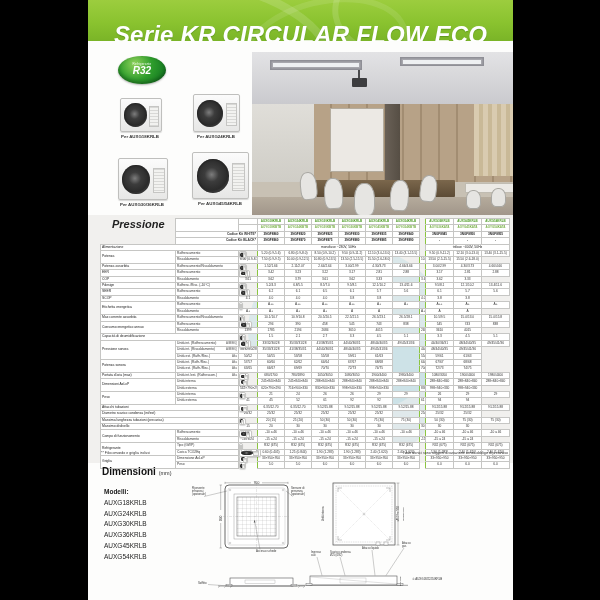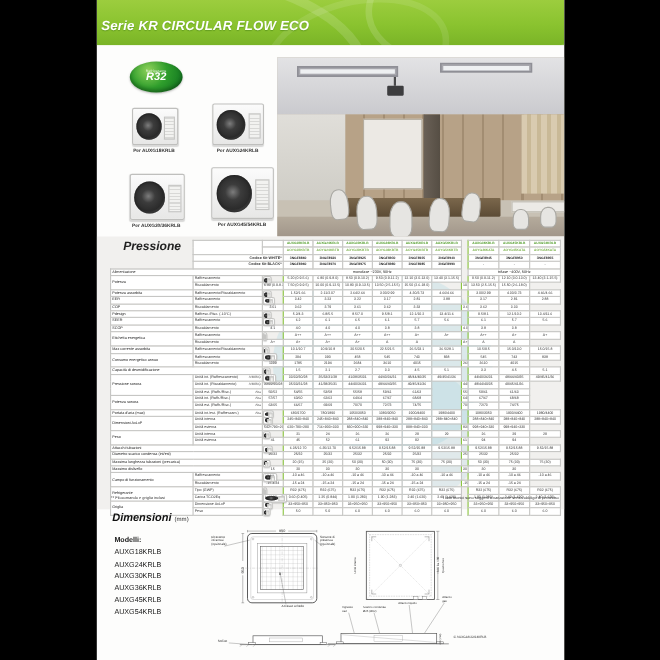--- a/index.html
+++ b/index.html
@@ -7,21 +7,21 @@
   .stage{position:relative;width:600px;height:600px;background:#000;}
   .page{position:absolute;left:88px;top:0;width:425px;height:600px;background:#fdfdfc;overflow:hidden;}
 
   
   .band{position:absolute;left:0;top:0;width:425px;height:41px;overflow:hidden;
     background:linear-gradient(180deg,#9ccd3e 0%,#8ac32f 55%,#7ab427 100%);}
   .band .swirl1,.band .swirl2,.band .swirl3{position:absolute;border-radius:50%;border:6px solid rgba(255,255,255,.14);}
   .band .swirl1{width:230px;height:120px;right:-60px;top:-70px;transform:rotate(-10deg);}
   .band .swirl2{width:300px;height:140px;left:-70px;bottom:-90px;transform:rotate(6deg);border-width:9px;}
   .band .swirl3{width:160px;height:90px;left:150px;bottom:-60px;transform:rotate(-14deg);border-color:rgba(255,255,255,.10);}
-  .band h1{margin:4px;padding-top:8px;text-align:left;color:#fff;font-size:12px;line-height:22px;
+  .band h1{margin:16px;padding-top:8px;text-align:center;color:#fff;font-size:24px;line-height:22px;
     font-style:italic;font-weight:bold;letter-spacing:.2px;text-shadow:0 1px 1px rgba(20,80,0,.3);position:relative;}
 
   
   .badge{position:absolute;left:30px;top:56px;width:48px;height:28px;border-radius:50%;
     background:radial-gradient(circle at 35% 28%,#8ed15a 0%,#2f9e2c 45%,#0c6e1e 100%);
     box-shadow:inset 0 -2px 4px rgba(0,0,0,.35), 0 1px 2px rgba(0,0,0,.3);
     color:#fff;text-align:center;}
   .badge .b1{display:block;font-size:3px;padding-top:6px;letter-spacing:.2px;opacity:.9;}
   .badge .b2{display:block;font-size:10px;font-weight:bold;font-style:italic;line-height:10px;}
 
@@ -96,21 +96,21 @@
   td.unit{background:#f5f5f3;text-align:center;font-size:3.1px;color:#444;}
   td.val{text-align:center;font-size:3.2px;color:#333;}
   td.val.c0,td.code.c0,td.model-int.c0,td.model-est.c0{border-left:.8px solid #8bc53f;}
   td.alim{text-align:center;background:#e7e7e5;font-size:3.4px;color:#222;}
   .fn{position:absolute;top:236px;font-size:3.6px;color:#333;}
   .fnl{left:13px;}
   .fnr{right:5px;text-align:right;}
 
   
   .dim-title{position:absolute;left:14px;top:466px;font-size:10px;color:#111;}
-  .dim-title .dt1{font-weight:bold;font-style:italic;}
+  .dim-title .dt1{font-weight:bold;}
   .dim-title .dt2{font-size:5.5px;color:#333;}
   .modelli{position:absolute;left:16px;top:487px;font-size:6.5px;color:#222;line-height:10.8px;}
   .modelli .mh{font-weight:bold;}
   svg.draw{position:absolute;left:102px;top:480px;}
   svg.draw text{font-family:"Liberation Sans",sans-serif;fill:#333;}
 </style>
 </head>
 <body>
 
 <div class="stage">

